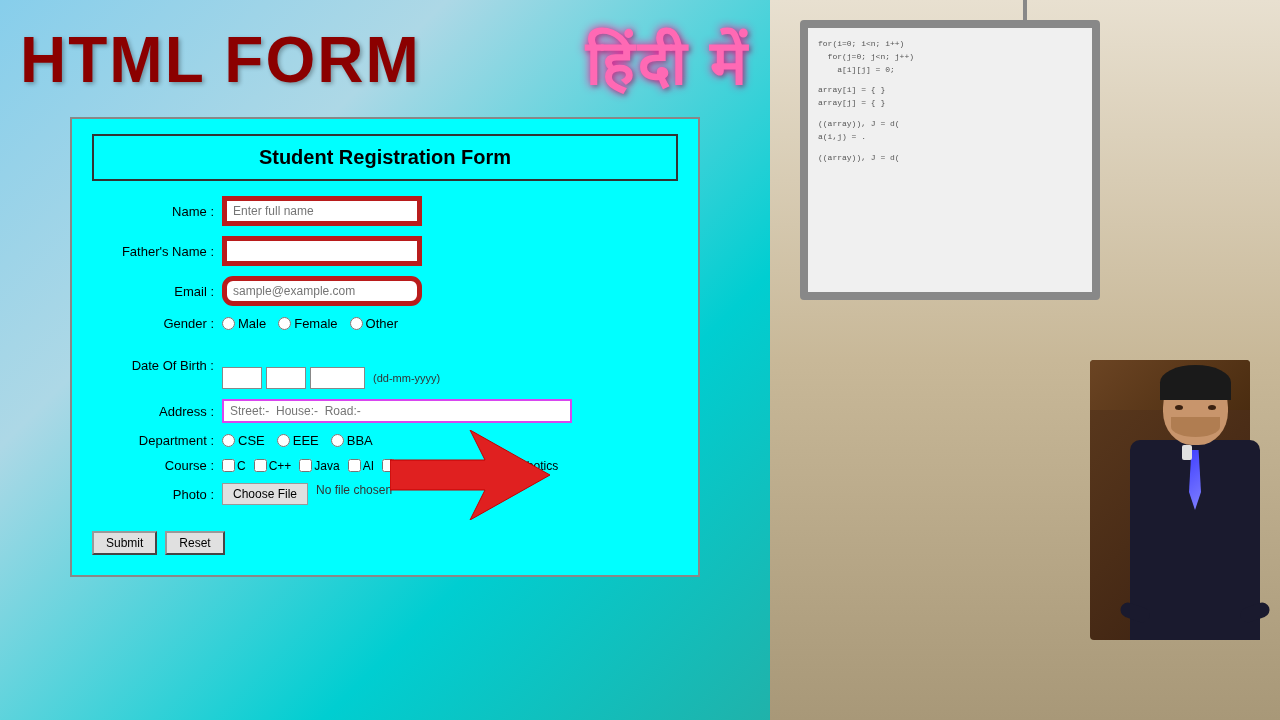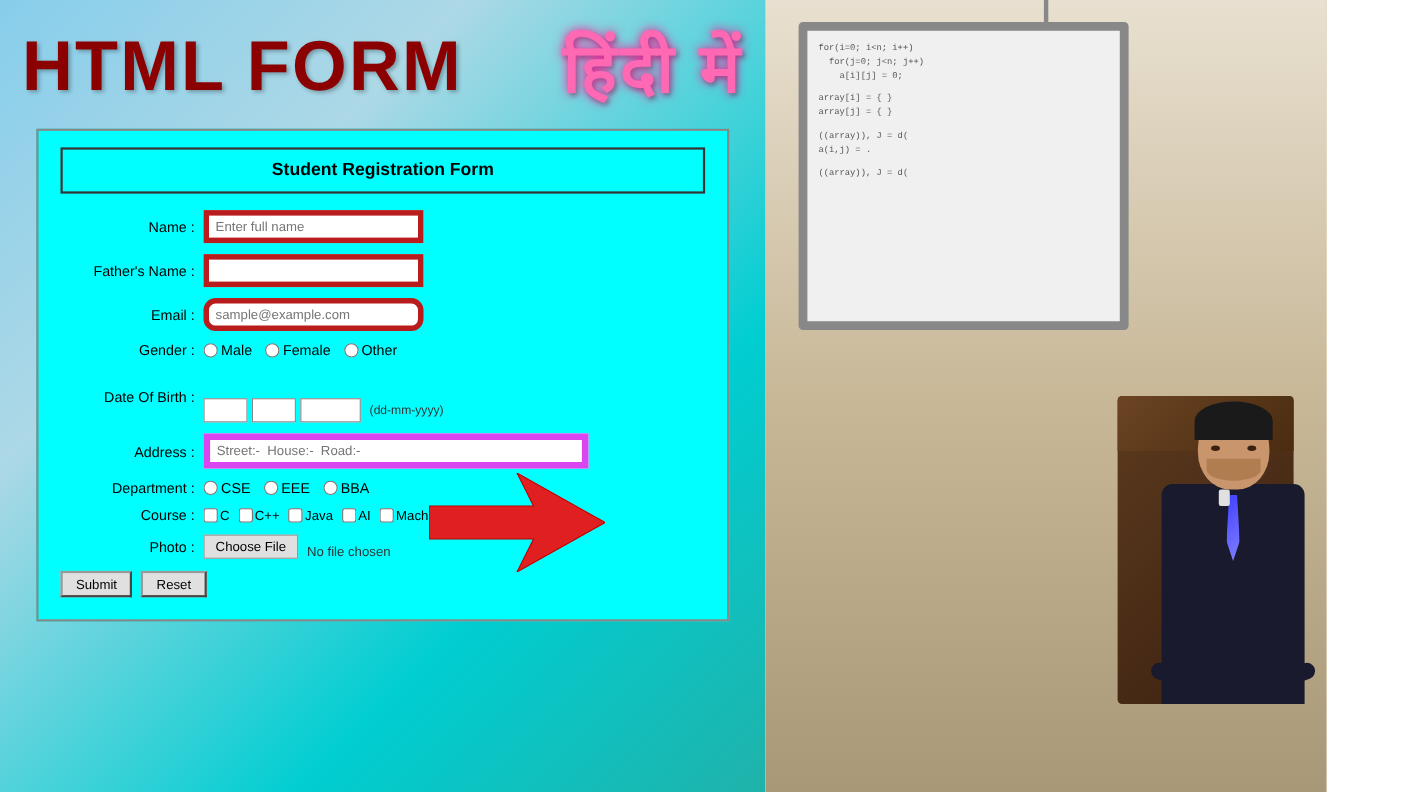--- a/index.html
+++ b/index.html
@@ -6,21 +6,21 @@
     body {
       width: 1280px;
       height: 720px;
       overflow: hidden;
       font-family: Arial, sans-serif;
       display: flex;
     }
 
     
     .left-panel {
-      width: 696px;
+      width: 770px;
       height: 720px;
       background: linear-gradient(135deg, #87CEEB 0%, #ADD8E6 30%, #00CED1 70%, #20B2AA 100%);
       position: relative;
       display: flex;
       flex-direction: column;
       align-items: center;
       padding: 0;
     }
 
     .title-bar {
@@ -60,21 +60,21 @@
 
     .form-title-box {
       border: 2px solid #333;
       text-align: center;
       padding: 10px;
       margin-bottom: 15px;
       background: #00FFFF;
     }
 
     .form-title-box h2 {
-      font-size: 16px;
+      font-size: 20px;
       font-weight: bold;
       color: #000;
     }
 
     .form-row {
       display: flex;
       align-items: center;
       margin-bottom: 10px;
     }
 
@@ -128,21 +128,21 @@
     }
 
     .dob-format {
       font-size: 11px;
       color: #333;
       margin-left: 4px;
     }
 
     .address-input {
       width: 350px;
-      border: 6px solid #d946ef;
+      border: 2px solid #d946ef;
       padding: 3px 6px;
       font-size: 12px;
       background: white;
       color: #666;
     }
 
     .blood-select {
       border: 1px solid #888;
       background: white;
       font-size: 12px;
@@ -171,39 +171,39 @@
 
     .course-option {
       display: flex;
       align-items: center;
       gap: 2px;
       font-size: 12px;
     }
 
     .file-section {
       display: flex;
-      align-items: flex-end;
+      align-items: flex-start;
       gap: 8px;
     }
 
     .choose-file-btn {
       background: #e0e0e0;
       border: 1px solid #999;
       padding: 3px 10px;
       font-size: 12px;
       cursor: pointer;
     }
 
     .no-file-text {
       font-size: 12px;
       color: #333;
     }
 
     .btn-row {
-      margin-top: 11px;
+      margin-top: 26px;
       display: flex;
       gap: 8px;
     }
 
     .submit-btn, .reset-btn {
       background: #e0e0e0;
       border: 2px outset #999;
       padding: 3px 12px;
       font-size: 12px;
       cursor: pointer;

